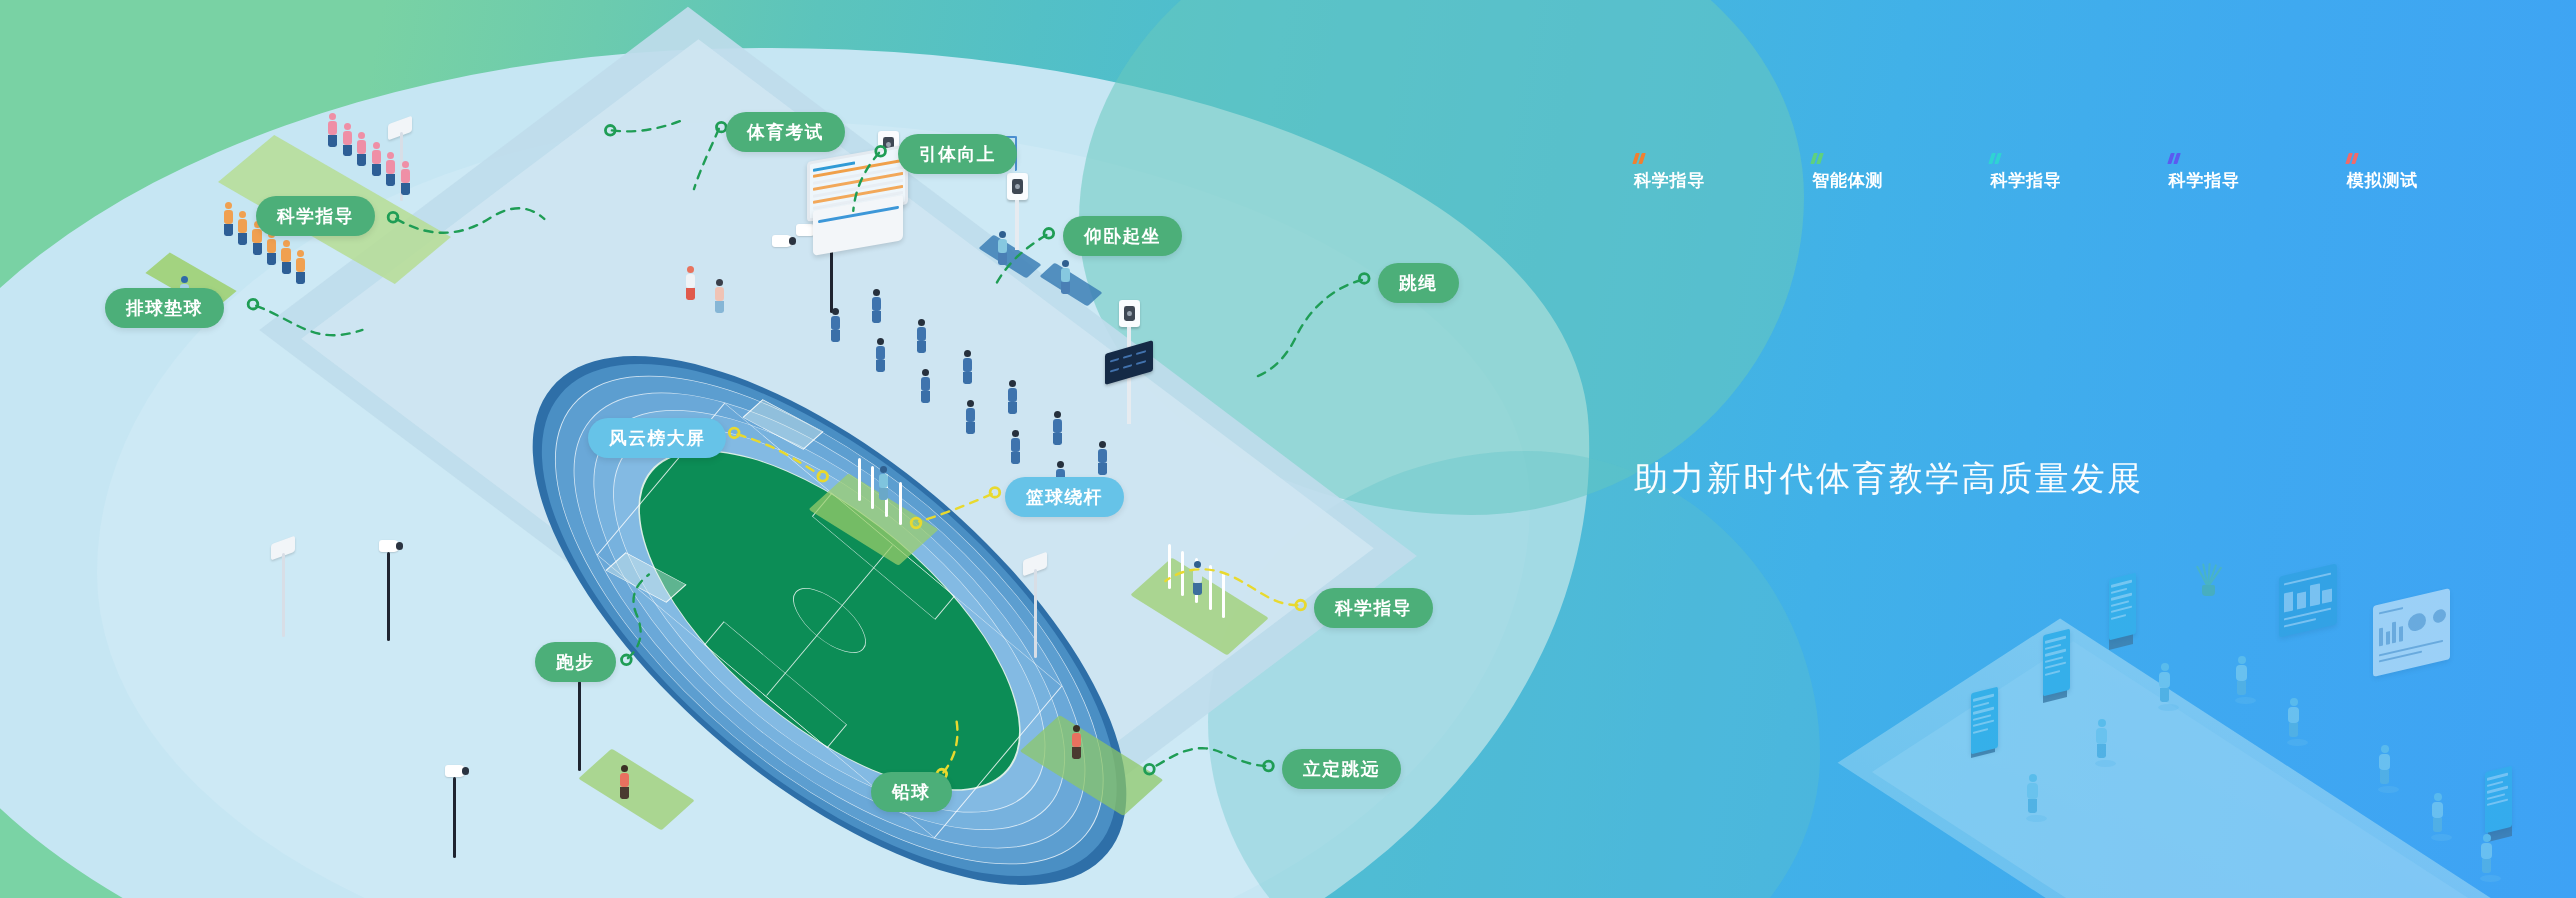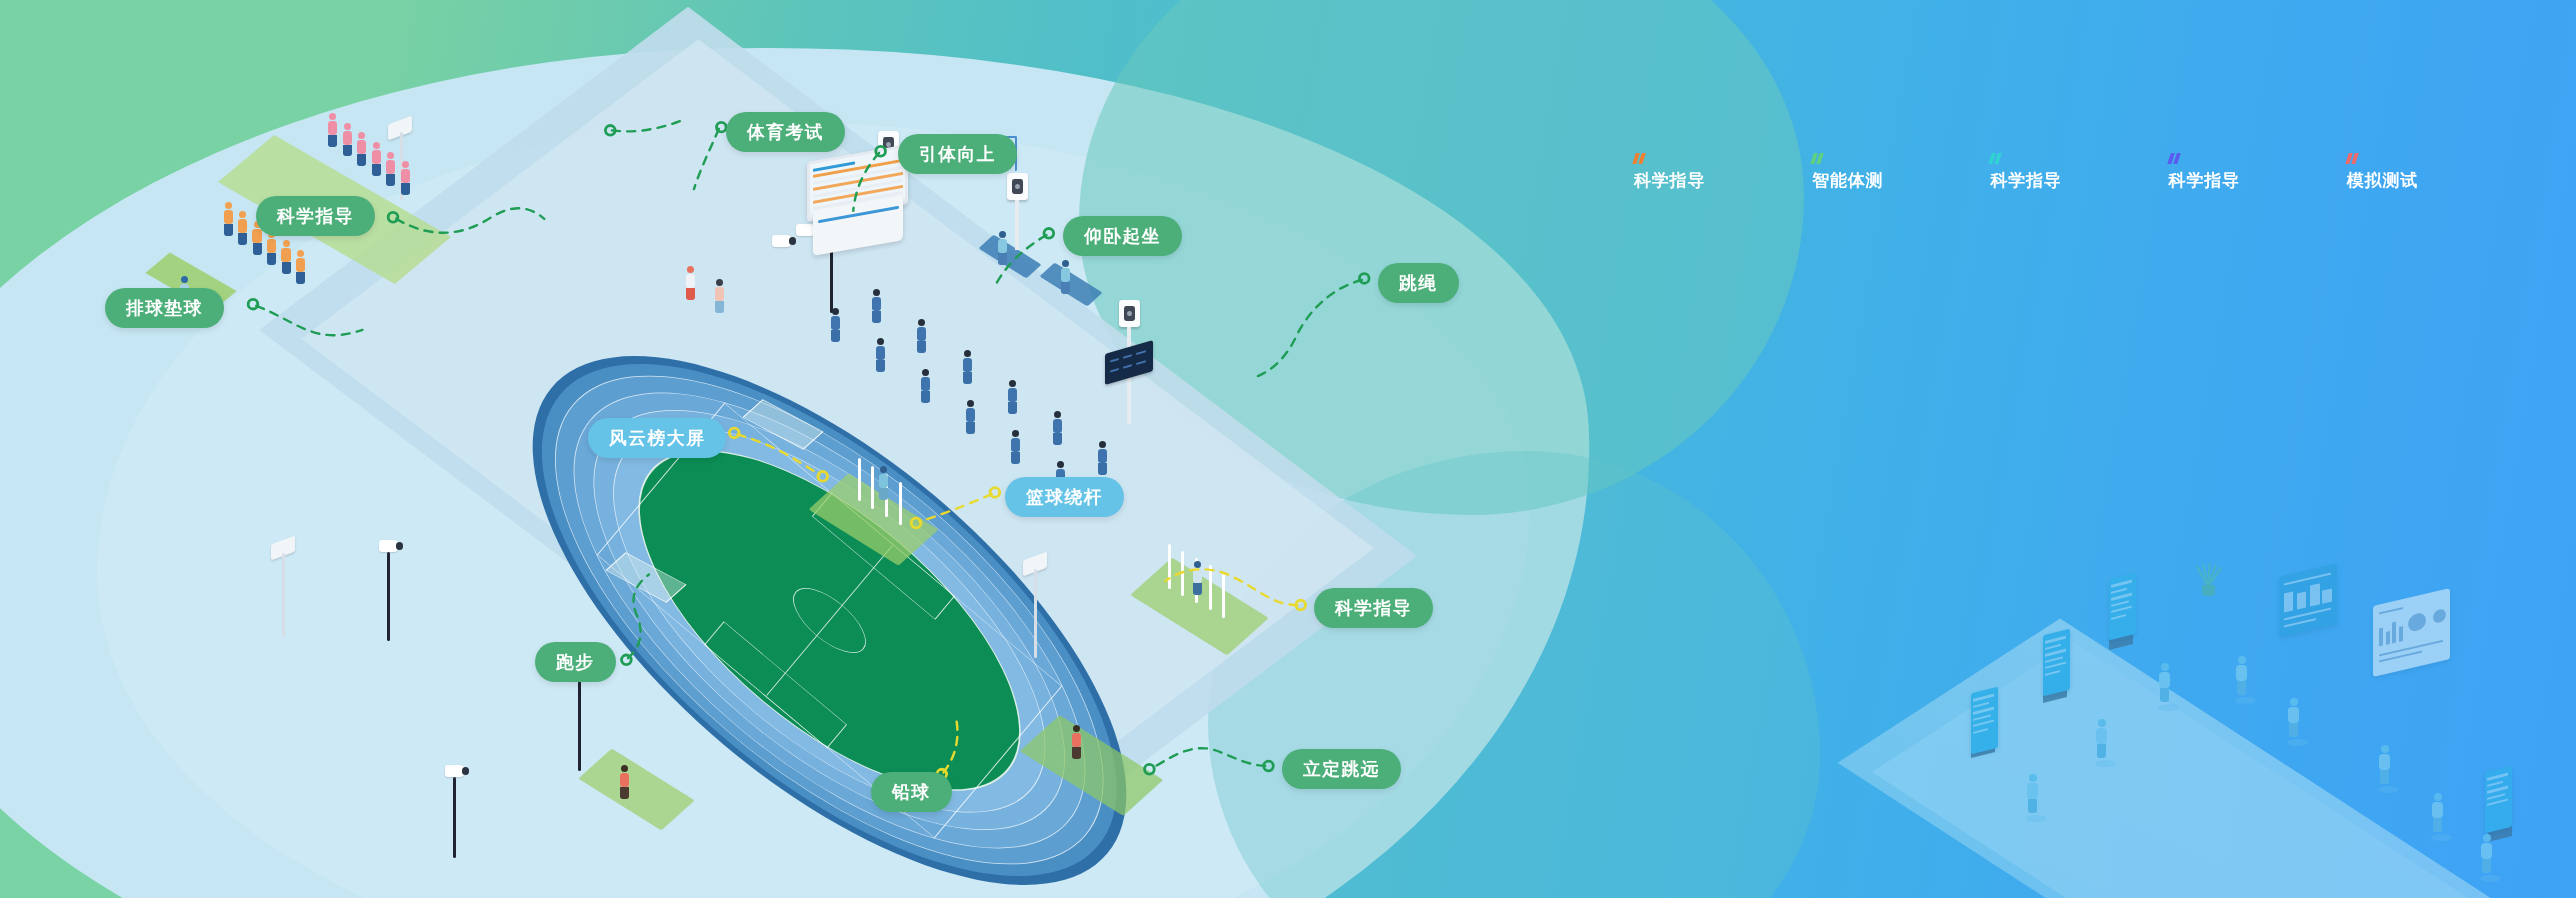--- a/index.html
+++ b/index.html
@@ -837,17 +837,18 @@
       <div class="tag">
         <div class="tag-mark">
           <span style="background:#ef6b6b"></span>
             <span style="background:#ef6b6b"></span>
         </div>
         <div class="tag-label">模拟测试</div>
       </div>
 
     </div>
 
+    <div class="subline">助力新时代体育教学高质量发展</div>
 
   </div>
 
 </div>
 
 
 </body></html>

